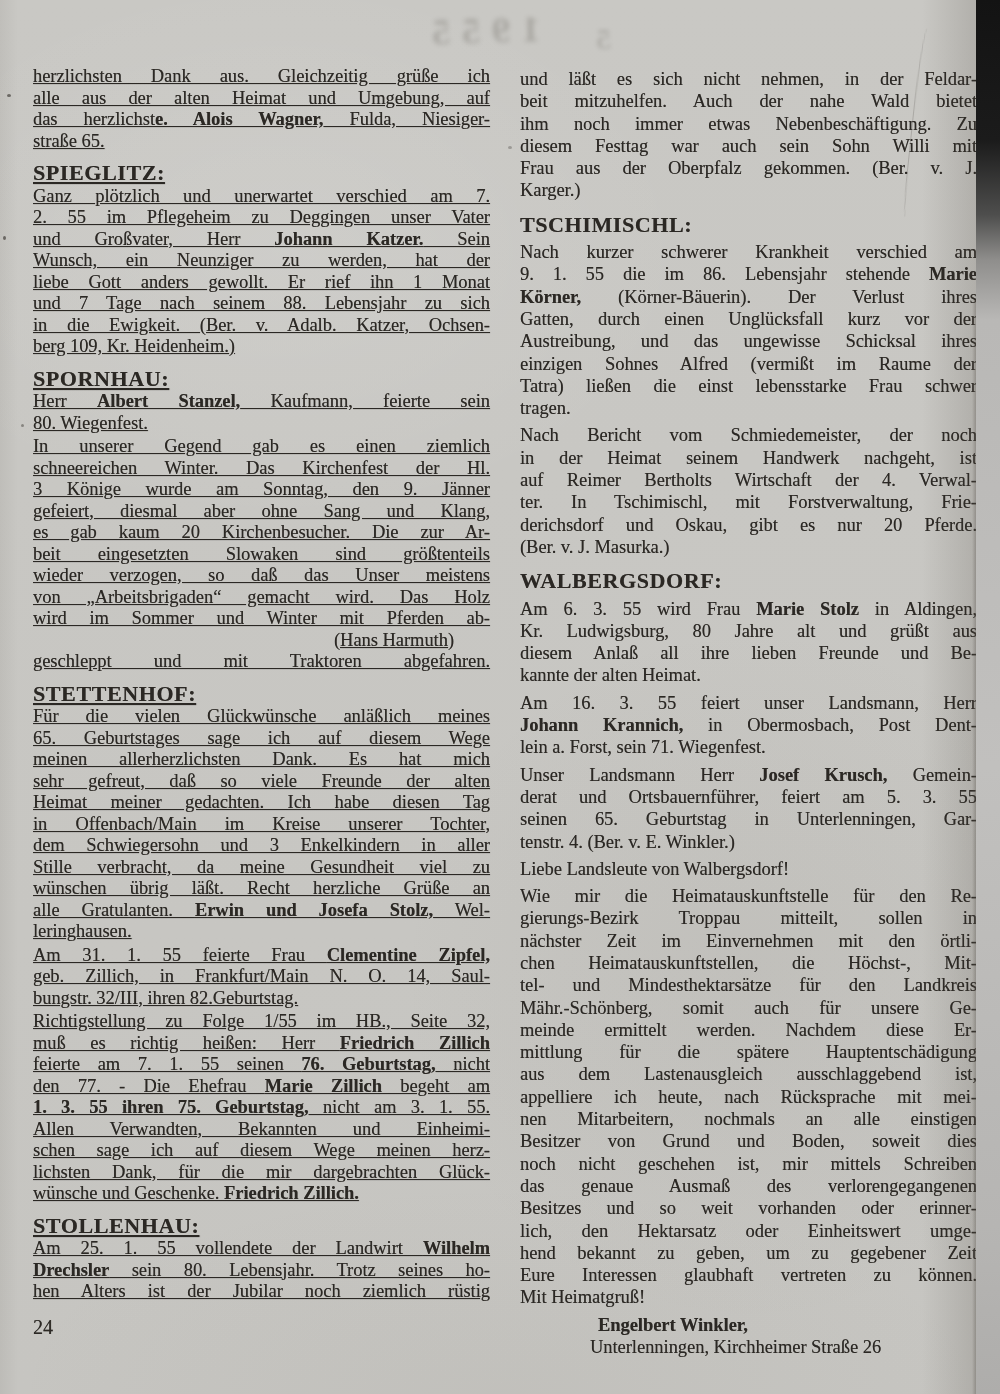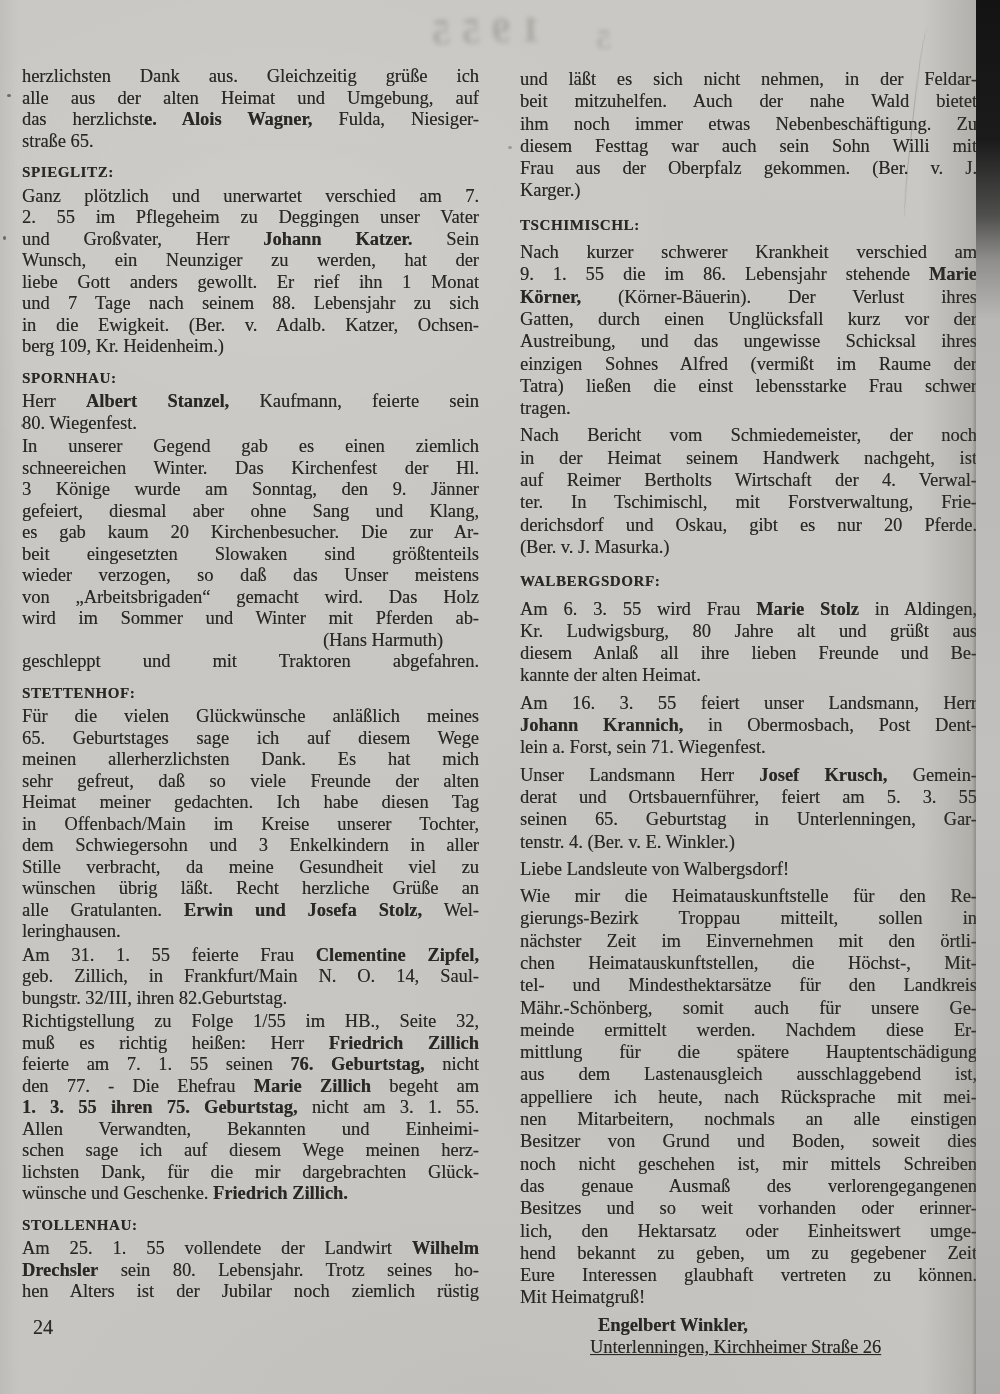--- a/index.html
+++ b/index.html
@@ -10,29 +10,29 @@
       radial-gradient(ellipse 500px 500px at 75% 70%, rgba(110,105,96,0.07), transparent 70%),
       radial-gradient(ellipse 700px 300px at 50% 100%, rgba(120,115,105,0.06), transparent 70%),
       linear-gradient(#c9c8c4,#c6c5c1);
     font-family:"Liberation Serif","DejaVu Serif",serif;
     color:#2b2824;
   }
   .col{
     position:absolute;width:457px;font-size:18.4px;text-align:justify;
     text-shadow:0.2px 0.2px 0.5px rgba(40,36,32,0.55);
   }
-  .col-left{left:22px;top:66px;line-height:21.5px;}
+  .col-left{left:33px;top:66px;line-height:21.5px;text-decoration:underline;}
   .col-right{left:520px;top:68px;line-height:22.3px;}
   .ln{text-align-last:justify;}
   .ln.l{text-align-last:left;}
   .ln.r{text-align:right;text-align-last:right;padding-right:36px;box-sizing:border-box;}
   .ln.i1{padding-left:78px;text-align-last:left;box-sizing:border-box;font-weight:bold;}
-  .ln.i2{padding-left:70px;text-align-last:left;box-sizing:border-box;text-decoration:underline;}
+  .ln.i2{padding-left:70px;text-align-last:left;box-sizing:border-box;}
   .b{font-weight:bold;}
-  .heading{font-weight:bold;font-size:15px;letter-spacing:0.6px;text-align-last:left;}
+  .heading{font-weight:bold;font-size:22px;letter-spacing:0.6px;text-align-last:left;}
   .col-left .heading{margin-top:10px;}
   .col-right .heading{margin-top:12px;}
   .col-left .para{margin-top:2px;}
   .col-right .para{margin-top:5px;}
   .col .heading:first-child, .col .para:first-child{margin-top:0;}
   .sig{margin-top:4px;}
   .page-number{
     position:absolute;left:33px;top:1316px;font-weight:normal;font-size:20px;
     text-shadow:0.2px 0.2px 0.5px rgba(40,36,32,0.55);
   }

